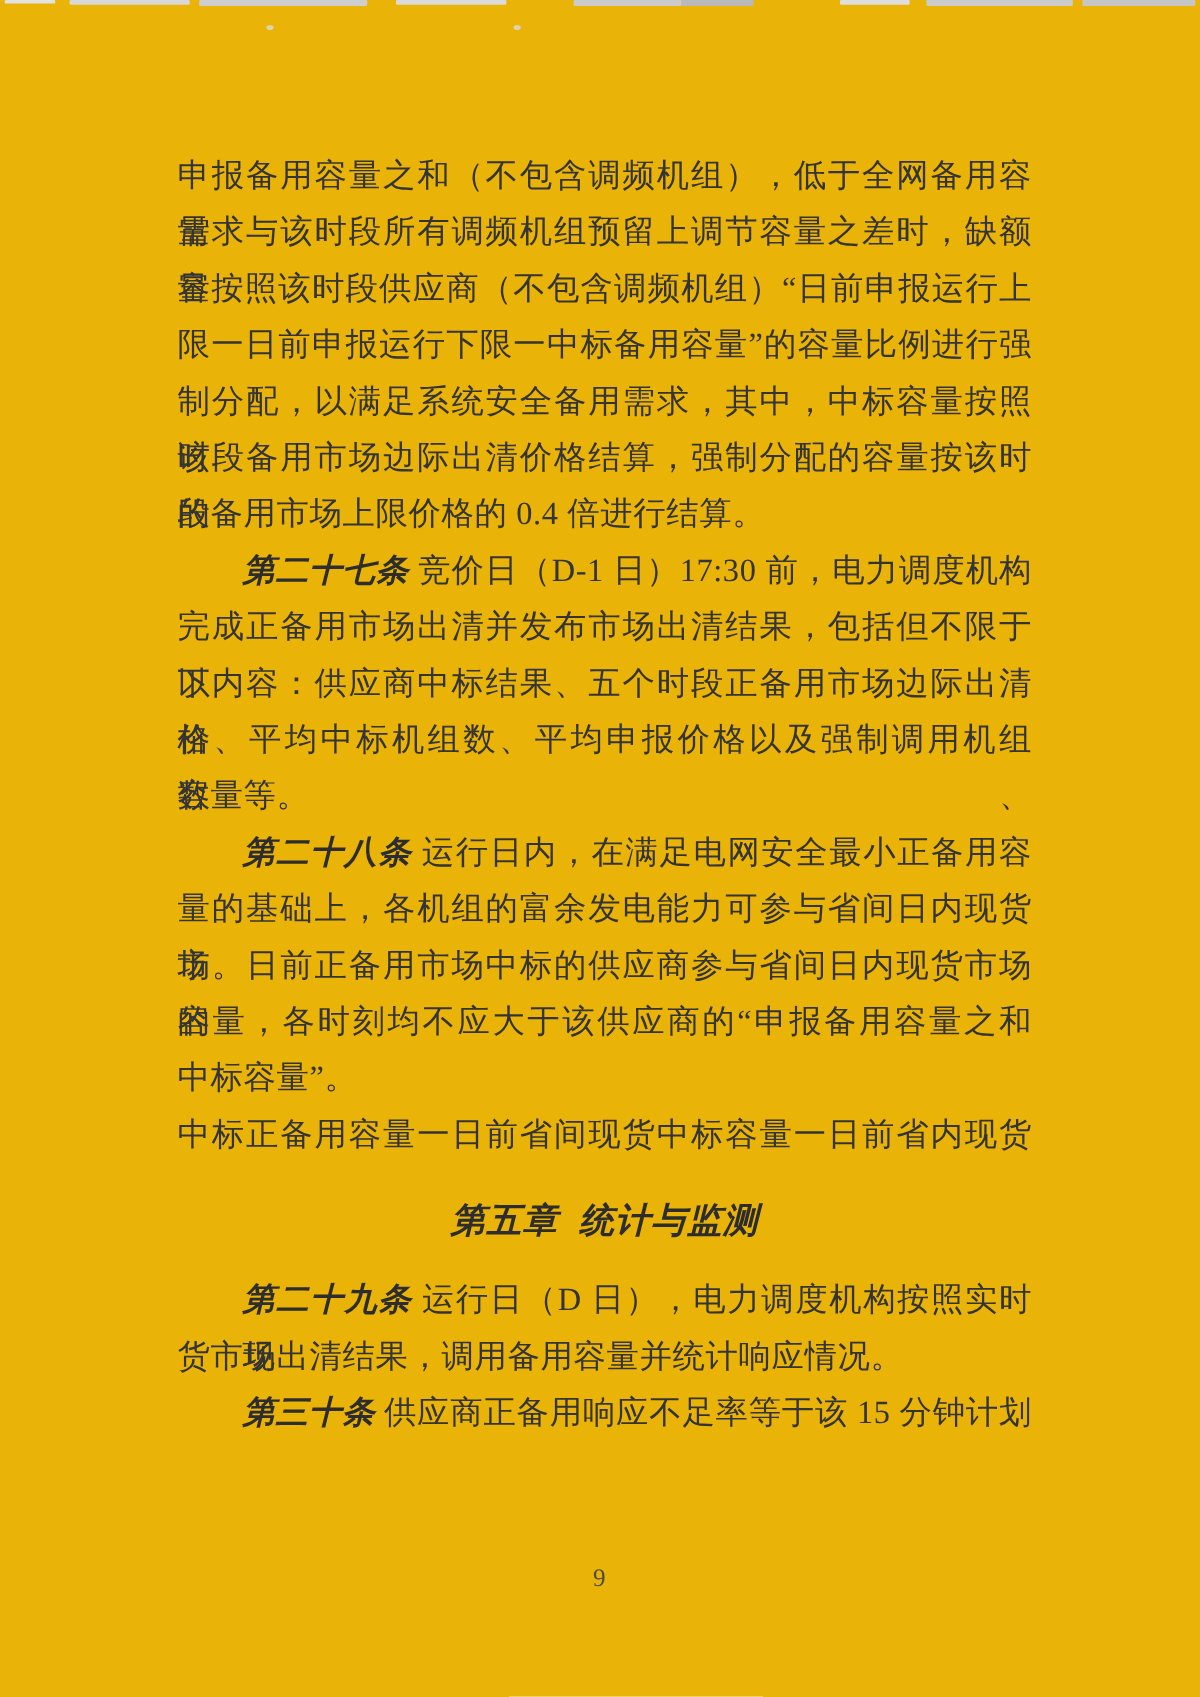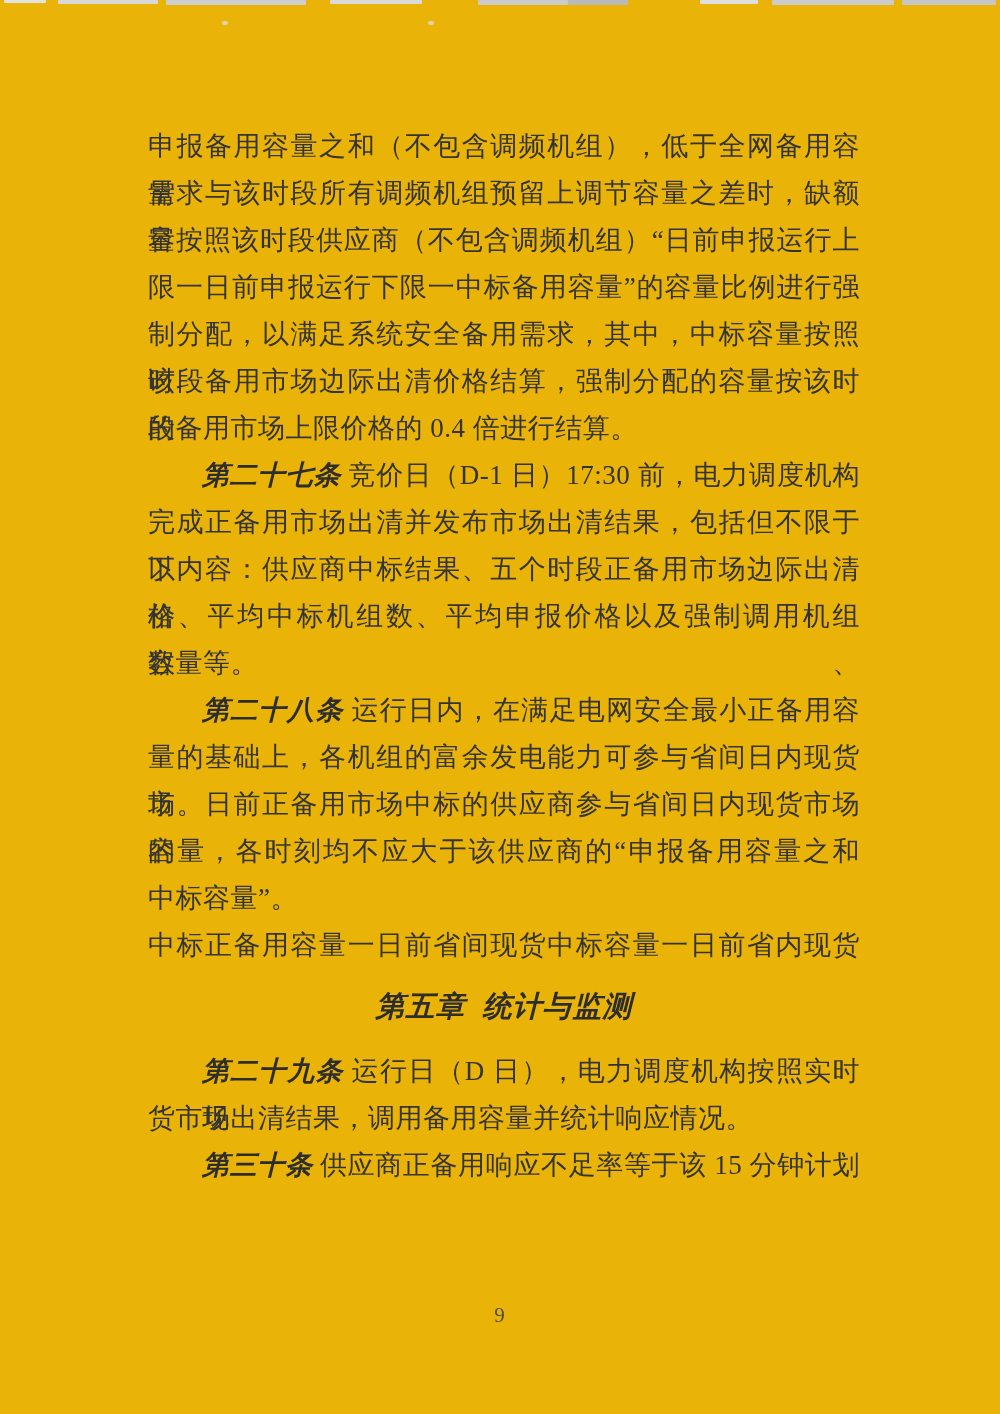--- a/index.html
+++ b/index.html
@@ -65,21 +65,21 @@
     color: #2d2d2d;
     font-style: italic;
   }
   .line.heading {
     text-align: center;
     text-align-last: center;
     font-weight: 700;
     font-family: "Liberation Sans", "DejaVu Sans", sans-serif;
     font-size: 29px;
     color: #2a2a2a;
-    margin-top: 14px;
+    margin-top: 26px;
     margin-bottom: 18px;
     word-spacing: 8px;
     letter-spacing: 1px;
   }
   .page-number {
     position: absolute;
     top: 1303px;
     left: 0;
     width: 1000px;
     text-align: center;

